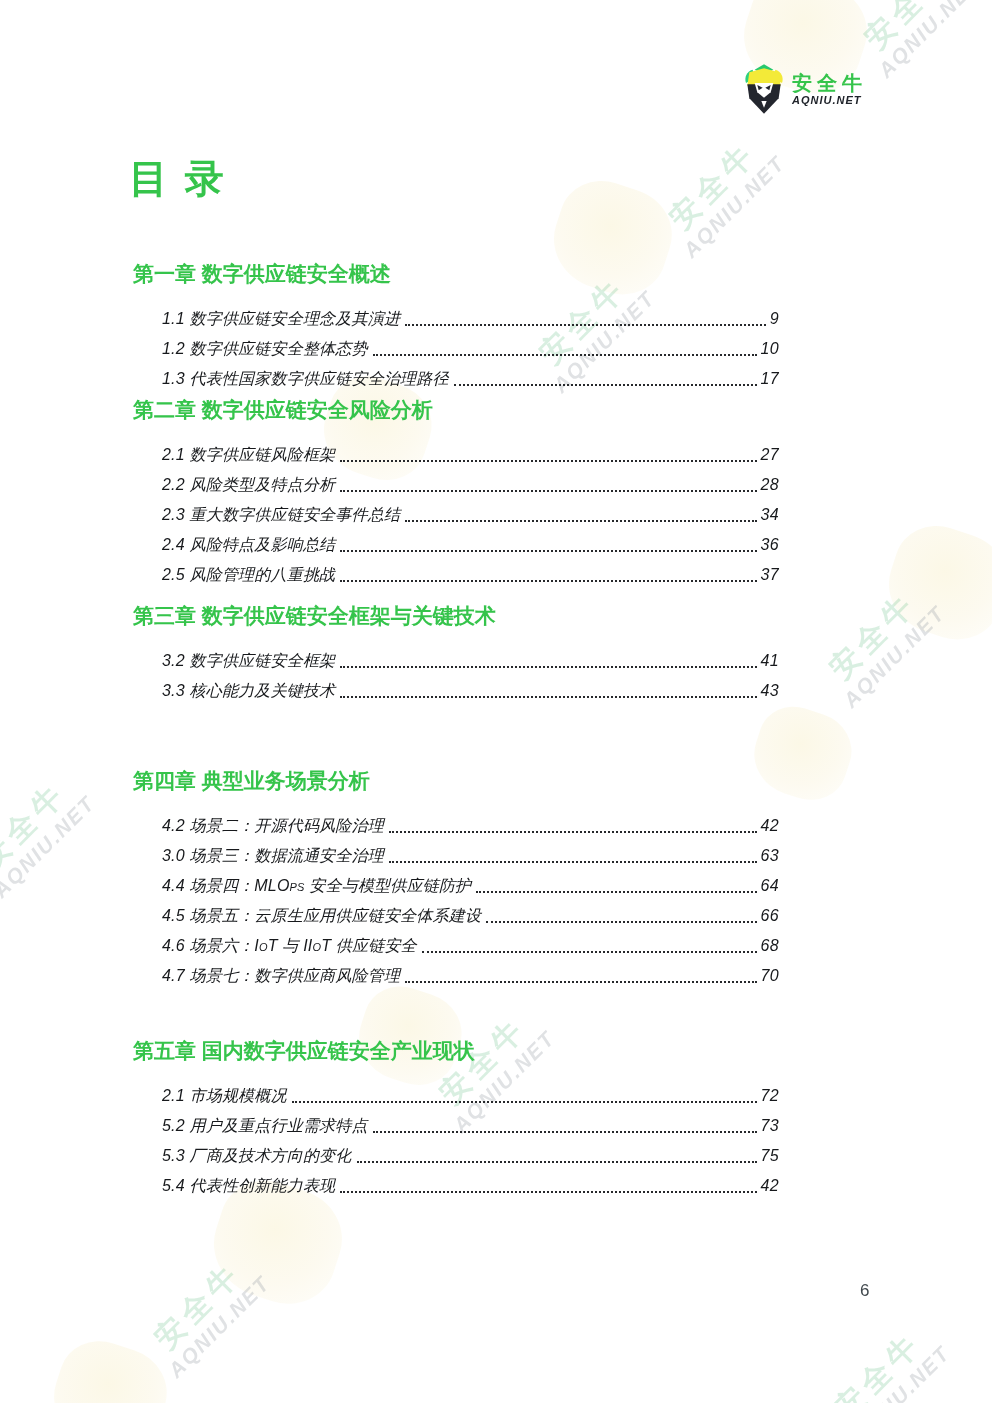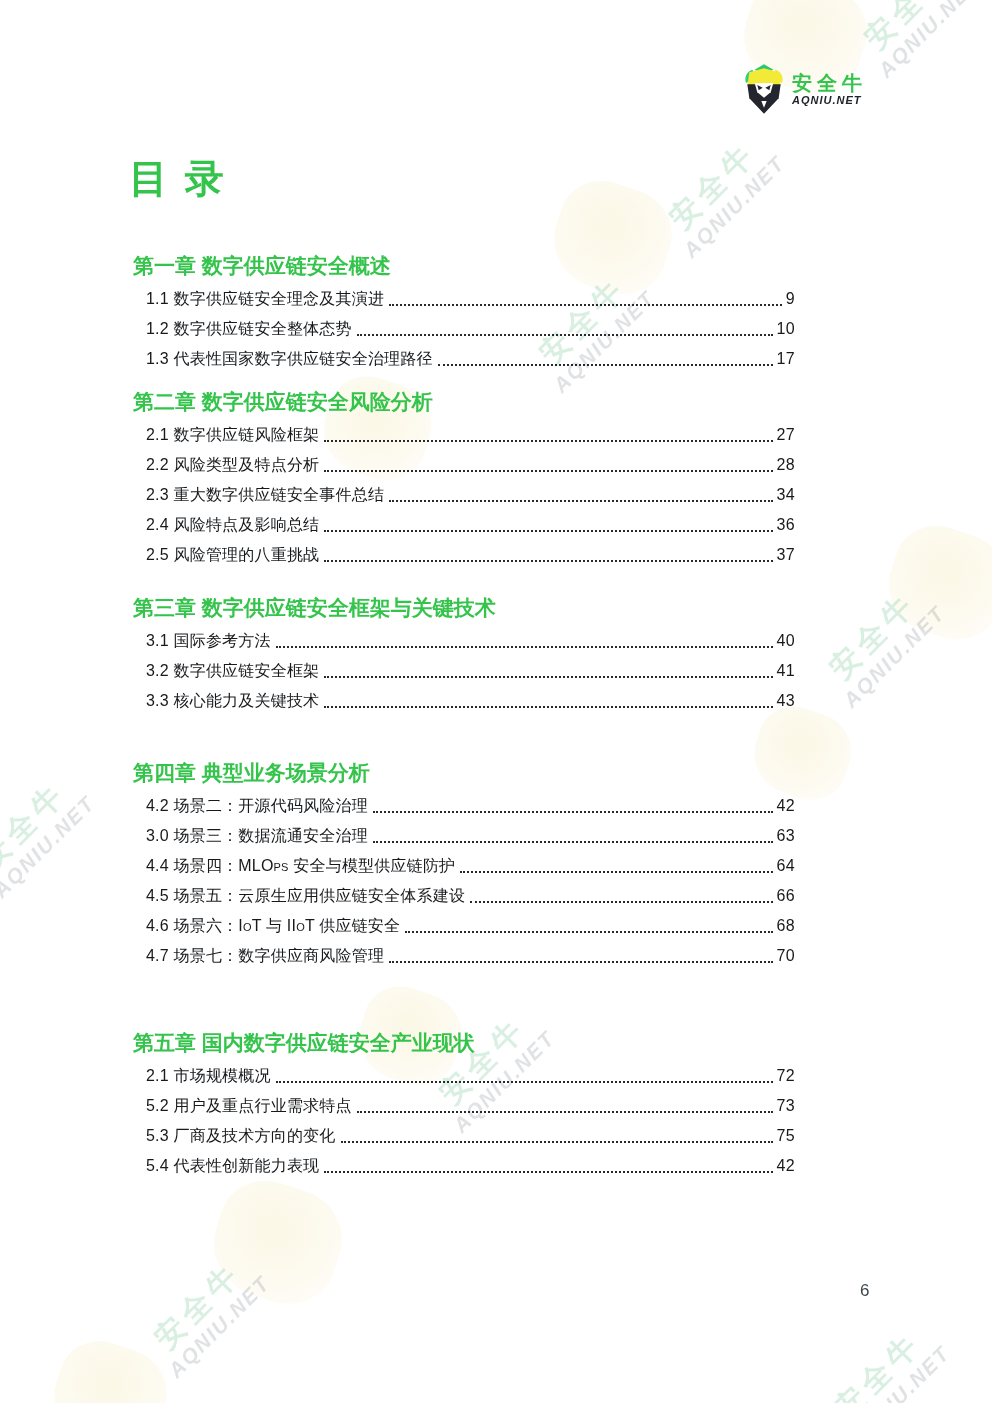--- a/index.html
+++ b/index.html
@@ -43,23 +43,23 @@
     position:absolute;left:129px;top:158px;z-index:1;
     font-size:39px;font-weight:700;letter-spacing:3px;
     color:#35c44b;line-height:42px;
   }
 
   
   .toc{position:absolute;left:133px;top:0;width:662px;z-index:1;}
   .chapter{position:absolute;left:0;width:662px;}
   .chapter-title{
     font-size:21px;font-weight:700;color:#35c44b;
-    line-height:28px;margin:0 0 4px 0;white-space:pre;
-  }
-  .entries{margin:0;padding:0;}
+    line-height:28px;margin:8px 0 4px 0;white-space:pre;
+  }
+  .entries{margin:16px;padding:0;font-style:italic;}
   .entry{
     height:30px;display:flex;align-items:center;
     padding-left:13px;font-size:16px;color:#17191c;
     font-variant:small-caps;
   }
   .entry .label{white-space:nowrap;flex:0 0 auto;letter-spacing:.2px;}
   .entry .dots{
     flex:1 1 auto;height:0;margin:0 4px 0 5px;
     border-bottom:2px dotted #26282b;
     transform:translateY(6px);
@@ -201,25 +201,20 @@
     <span class="label">2.5 风险管理的八重挑战</span>
     <span class="dots"></span>
     <span class="pagenum">37</span>
   </div>
 </div>
   </div>
 
   <div class="chapter" style="top: 594px;">
     <div class="chapter-title">第三章 数字供应链安全框架与关键技术</div>
     <div class="entries">
-  <div class="entry">
-    <span class="label">3.1 国际参考方法</span>
-    <span class="dots"></span>
-    <span class="pagenum">40</span>
-  </div>
 
   <div class="entry">
     <span class="label">3.2 数字供应链安全框架</span>
     <span class="dots"></span>
     <span class="pagenum">41</span>
   </div>
 
   <div class="entry">
     <span class="label">3.3 核心能力及关键技术</span>
     <span class="dots"></span>

